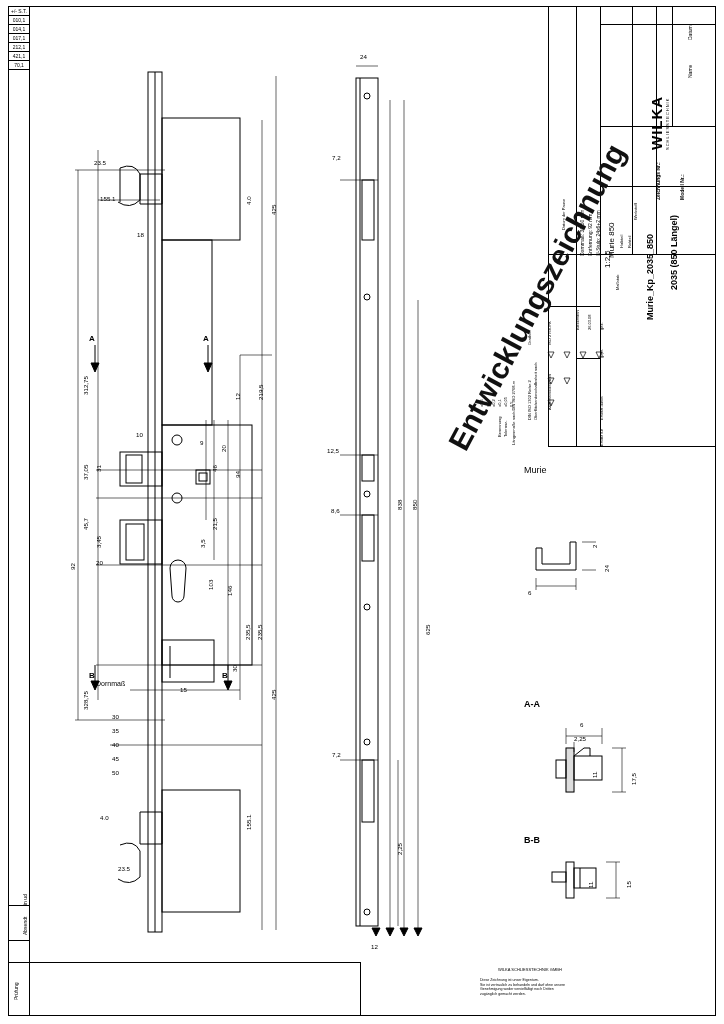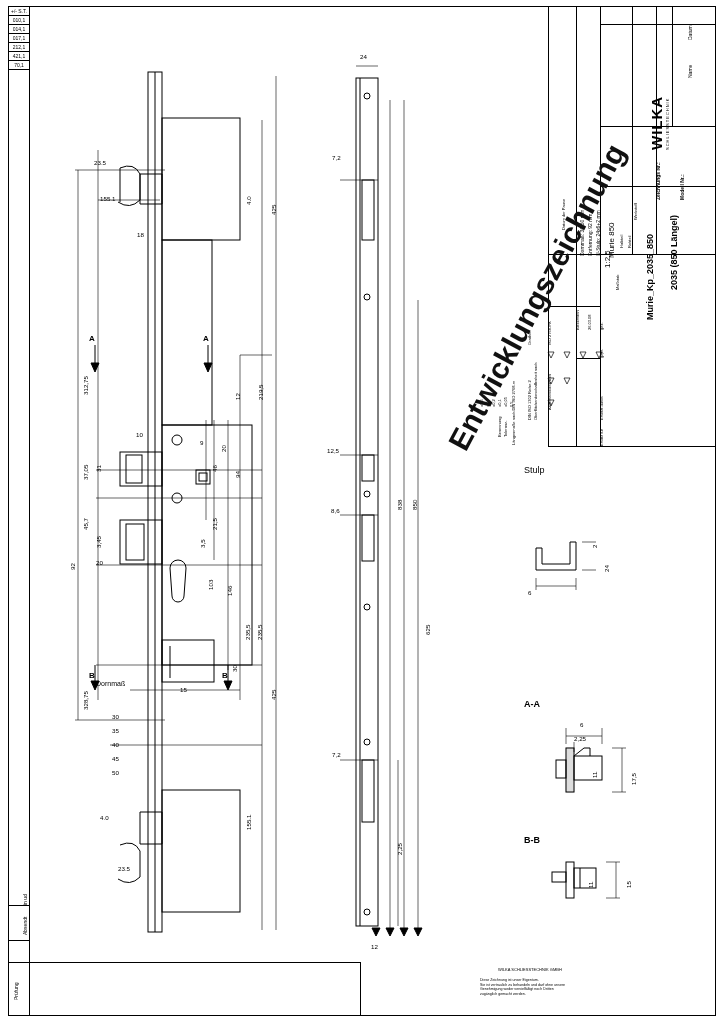--- a/index.html
+++ b/index.html
@@ -272,21 +272,21 @@
   <div class="txt dim" style="left:332px; top:155px;">7,2</div>
   <div class="txt dim" style="left:327px; top:448px;">12,5</div>
   <div class="txt dim" style="left:331px; top:508px;">8,6</div>
   <div class="txt dim" style="left:332px; top:752px;">7,2</div>
   <div class="txt dim rot90" style="left:397px; top:510px;">838</div>
   <div class="txt dim rot90" style="left:412px; top:510px;">850</div>
   <div class="txt dim rot90" style="left:425px; top:635px;">625</div>
   <div class="txt dim rot90" style="left:397px; top:855px;">2,25</div>
   <div class="txt dim" style="left:371px; top:944px;">12</div>
 
-  <div class="txt big" style="left:524px; top:466px; font-size:9px;">Stulp</div>
+  <div class="txt big" style="left:524px; top:466px; font-size:9px;">Murie</div>
   <svg width="724" height="1024">
     <g stroke="#000" fill="none" stroke-width="1">
       <path d="M536 548 l0 22 l40 0 l0 -28 l-6 0 l0 22 l-28 0 l0 -16 z"></path>
     </g>
     <g stroke="#000" fill="none" stroke-width="0.6">
       <line x1="582" y1="542" x2="596" y2="542"></line>
       <line x1="582" y1="570" x2="596" y2="570"></line>
       <line x1="536" y1="578" x2="536" y2="590"></line>
       <line x1="576" y1="578" x2="576" y2="590"></line>
       <line x1="536" y1="586" x2="576" y2="586"></line>

